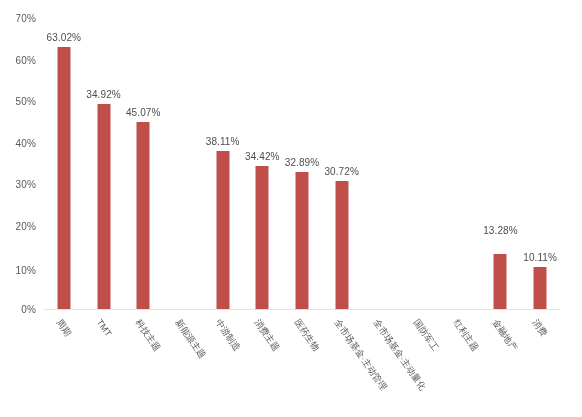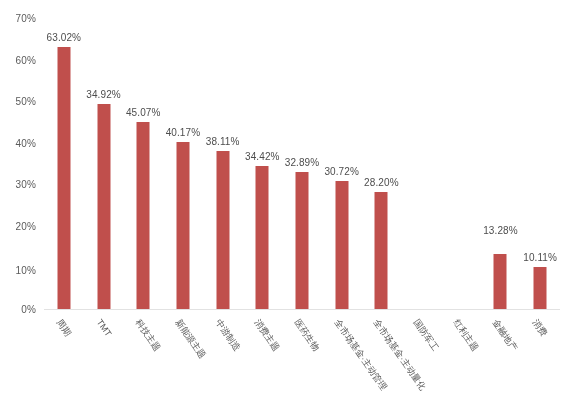--- a/index.html
+++ b/index.html
@@ -126,44 +126,36 @@
         <div class="bar-value" style="bottom: 265.983px;">63.02%</div>
       </div>
       <div class="bar-slot" style="left: 40.5385px;">
         <div class="bar" style="height: 204.573px; background: rgb(192, 79, 76);"></div>
         <div class="bar-value" style="bottom: 208.573px;">34.92%</div>
       </div>
       <div class="bar-slot" style="left: 80.2308px;">
         <div class="bar" style="height: 187.362px; background: rgb(192, 79, 76);"></div>
         <div class="bar-value" style="bottom: 191.362px;">45.07%</div>
       </div>
-      <div class="bar-slot" style="left: 119.923px;">
-        <div class="bar" style="height: 166.992px; background: rgb(192, 79, 76);"></div>
-        <div class="bar-value" style="bottom: 170.992px;">40.17%</div>
-      </div>
       <div class="bar-slot" style="left: 159.615px;">
         <div class="bar" style="height: 158.429px; background: rgb(192, 79, 76);"></div>
         <div class="bar-value" style="bottom: 162.429px;">38.11%</div>
       </div>
       <div class="bar-slot" style="left: 199.308px;">
         <div class="bar" style="height: 143.089px; background: rgb(192, 79, 76);"></div>
         <div class="bar-value" style="bottom: 147.089px;">34.42%</div>
       </div>
       <div class="bar-slot" style="left: 239px;">
         <div class="bar" style="height: 136.728px; background: rgb(192, 79, 76);"></div>
         <div class="bar-value" style="bottom: 140.728px;">32.89%</div>
       </div>
       <div class="bar-slot" style="left: 278.692px;">
         <div class="bar" style="height: 127.707px; background: rgb(192, 79, 76);"></div>
         <div class="bar-value" style="bottom: 131.707px;">30.72%</div>
       </div>
-      <div class="bar-slot" style="left: 318.385px;">
-        <div class="bar" style="height: 117.231px; background: rgb(192, 79, 76);"></div>
-        <div class="bar-value" style="bottom: 121.231px;">28.20%</div>
-      </div>
       <div class="bar-slot" style="left: 437.462px;">
         <div class="bar" style="height: 55.2069px; background: rgb(192, 79, 76);"></div>
         <div class="bar-value" style="bottom: 73px;">13.28%</div>
       </div>
       <div class="bar-slot" style="left: 477.154px;">
         <div class="bar" style="height: 42.0287px; background: rgb(192, 79, 76);"></div>
         <div class="bar-value" style="bottom: 46.0287px;">10.11%</div>
       </div>
     </div>
 

